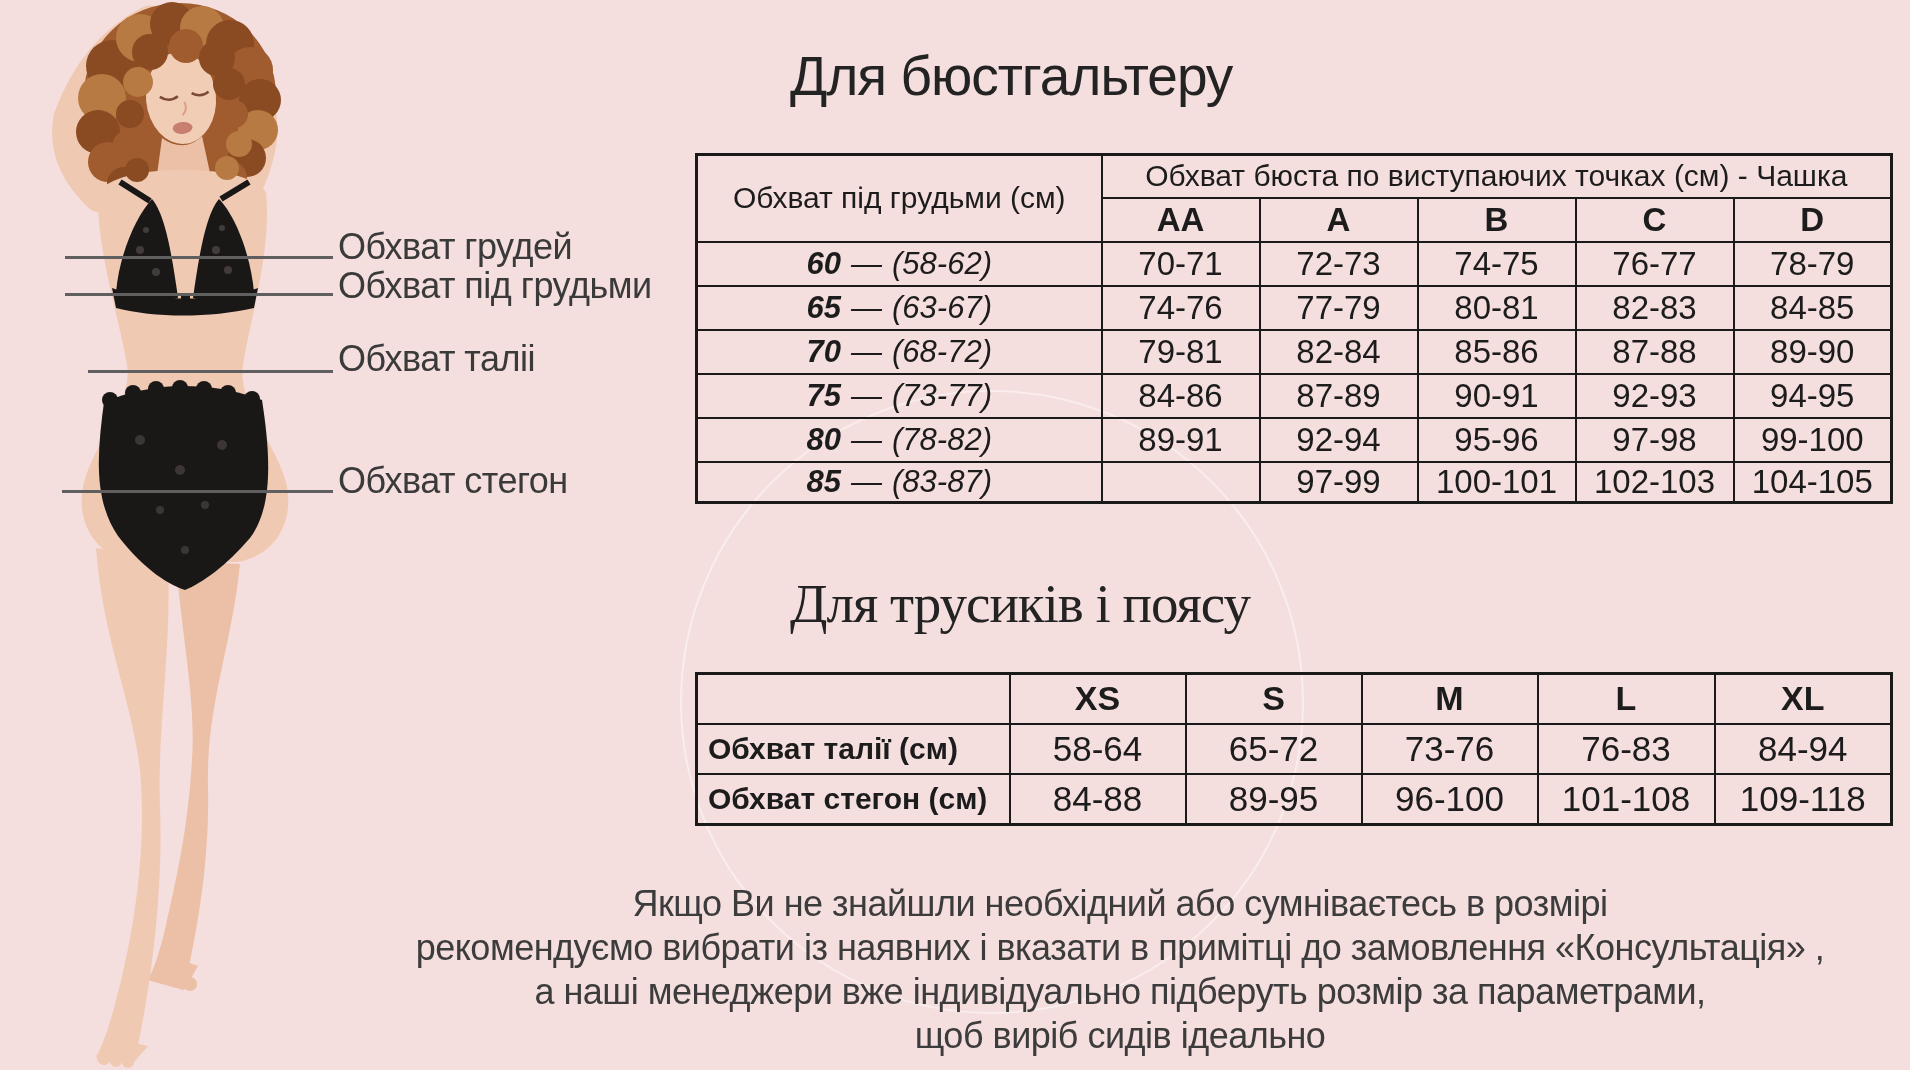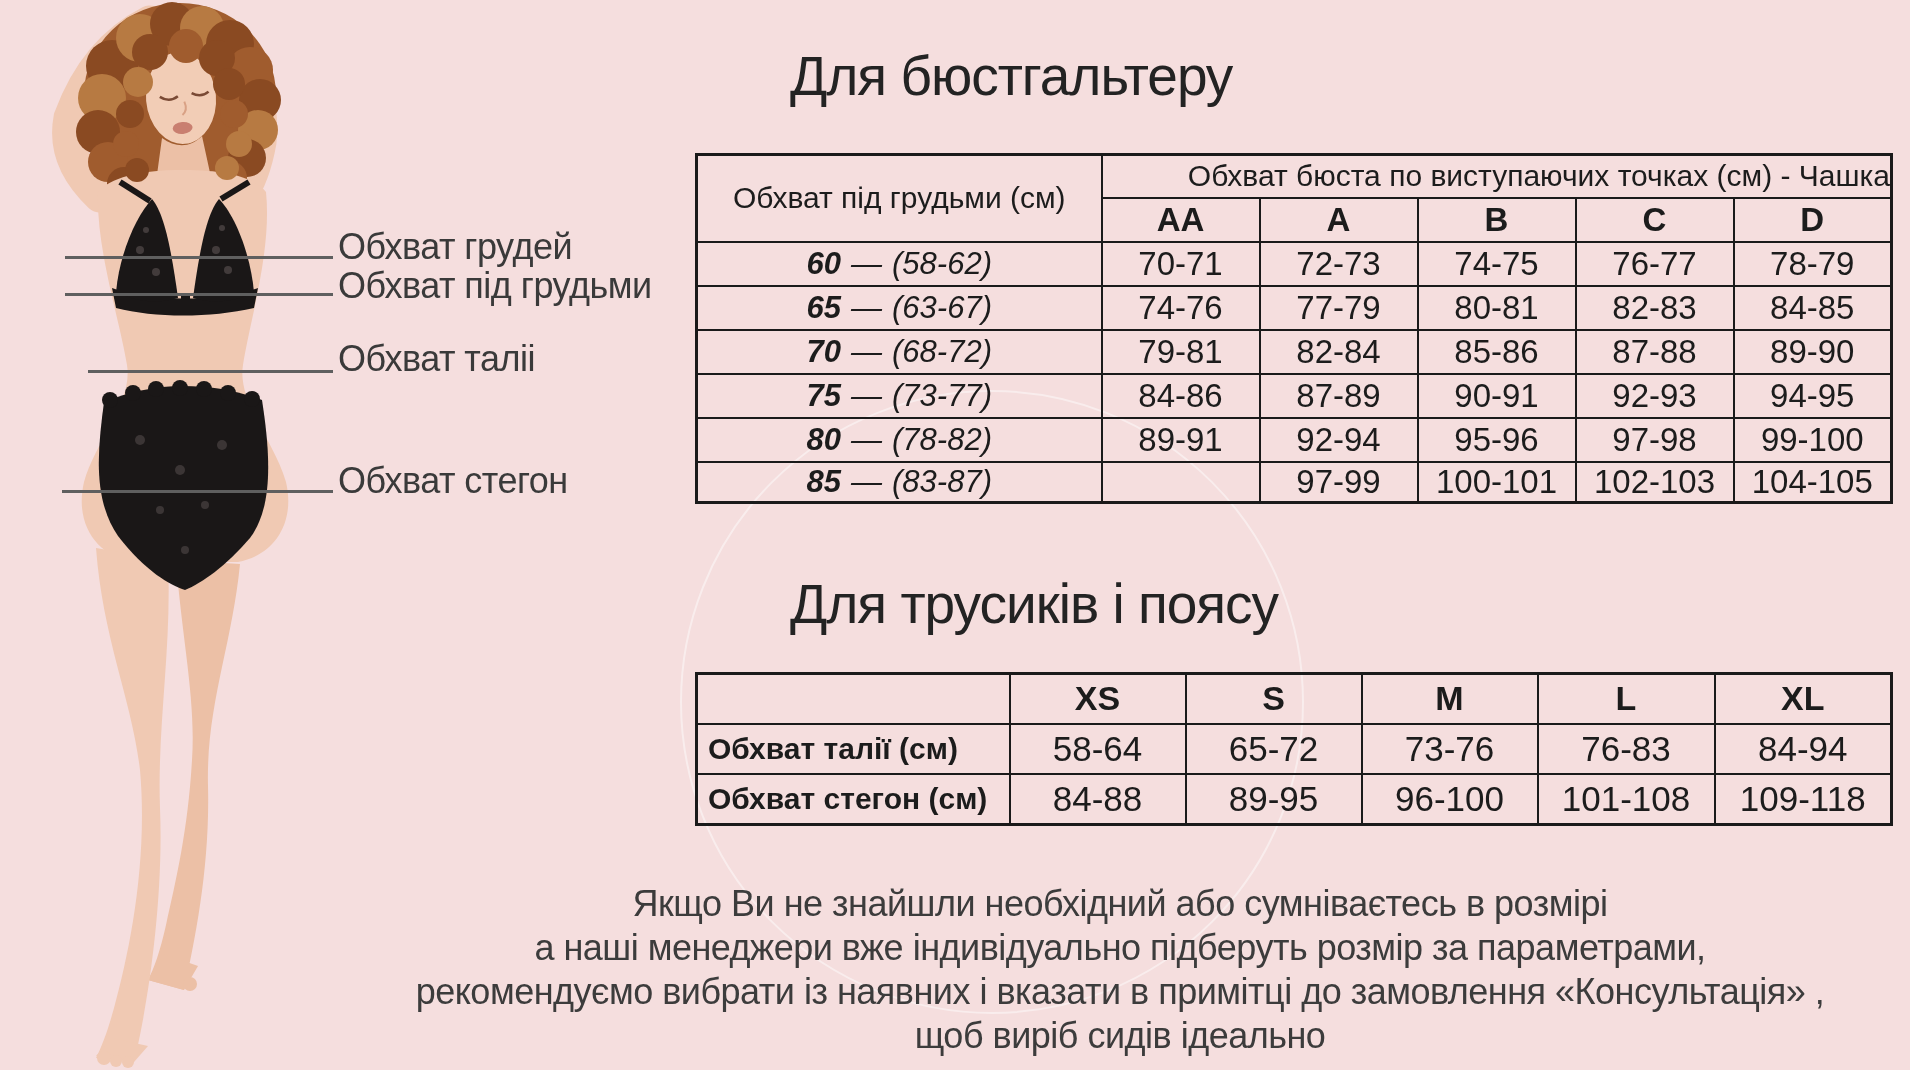--- a/index.html
+++ b/index.html
@@ -22,21 +22,21 @@
              font-size:55px;color:#232323;letter-spacing:-1px;white-space:nowrap;}
 
   
   table.size{position:absolute;border-collapse:collapse;table-layout:fixed;
              background:transparent;}
   table.size td,table.size th{border:2px solid #1a1a1a;text-align:center;vertical-align:middle;
              color:#1c1c1c;padding:0;overflow:hidden;}
   table.size{border:3px solid #1a1a1a;}
 
   #bra-table{left:695px;top:153px;width:1195px;}
-  #bra-table .span-header{font-size:30px;font-weight:400;text-align:right;}
+  #bra-table .span-header{font-size:30px;font-weight:400;}
   #bra-table .corner{font-size:30px;font-weight:400;}
   #bra-table th.cup{font-size:33px;font-weight:700;}
   #bra-table td.val{font-size:33px;}
   #bra-table td.rowlab{font-size:31px;font-style:italic;}
   #bra-table td.rowlab .b{font-weight:700;}
   #bra-table td.rowlab .dash{margin:0 10px;}
 
   #panty-table{left:695px;top:672px;width:1195px;}
   #panty-table th.sz{font-size:34px;font-weight:700;}
   #panty-table td.lab{font-size:30px;font-weight:700;text-align:left;padding-left:10px;}
@@ -231,21 +231,21 @@
       <td class="rowlab"><span class="b">85</span><span class="dash">—</span><span>(83-87)</span></td>
       <td class="val"></td>
       <td class="val">97-99</td>
       <td class="val">100-101</td>
       <td class="val">102-103</td>
       <td class="val">104-105</td>
     </tr>
   </tbody>
     </table>
 
-  <div class="sec-title" style="top:572px;">Для трусиків і поясу</div>
+  <div class="sec-title" style="top:572px;font-family:Liberation Serif, serif;">Для трусиків і поясу</div>
 
   <table class="size" id="panty-table">
     <colgroup>
       <col style="width:313px">
         <col style="width:176px">
         <col style="width:176px">
       <col style="width:176px">
         <col style="width:177px">
         <col style="width:177px">
     </colgroup>
@@ -272,18 +272,18 @@
       <td class="val">89-95</td>
       <td class="val">96-100</td>
       <td class="val">101-108</td>
       <td class="val">109-118</td>
     </tr>
   </tbody>
     </table>
 
   <div class="footer-note">
     <div>Якщо Ви не знайшли необхідний або сумніваєтесь в розмірі</div>
+    <div>рекомендуємо вибрати із наявних і вказати в примітці до замовлення «Консультація» ,</div>
     <div>а наші менеджери вже індивідуально підберуть розмір за параметрами,</div>
-    <div>рекомендуємо вибрати із наявних і вказати в примітці до замовлення «Консультація» ,</div>
     <div>щоб виріб сидів ідеально</div>
   </div>
 
 </div>
 
 </body></html>

